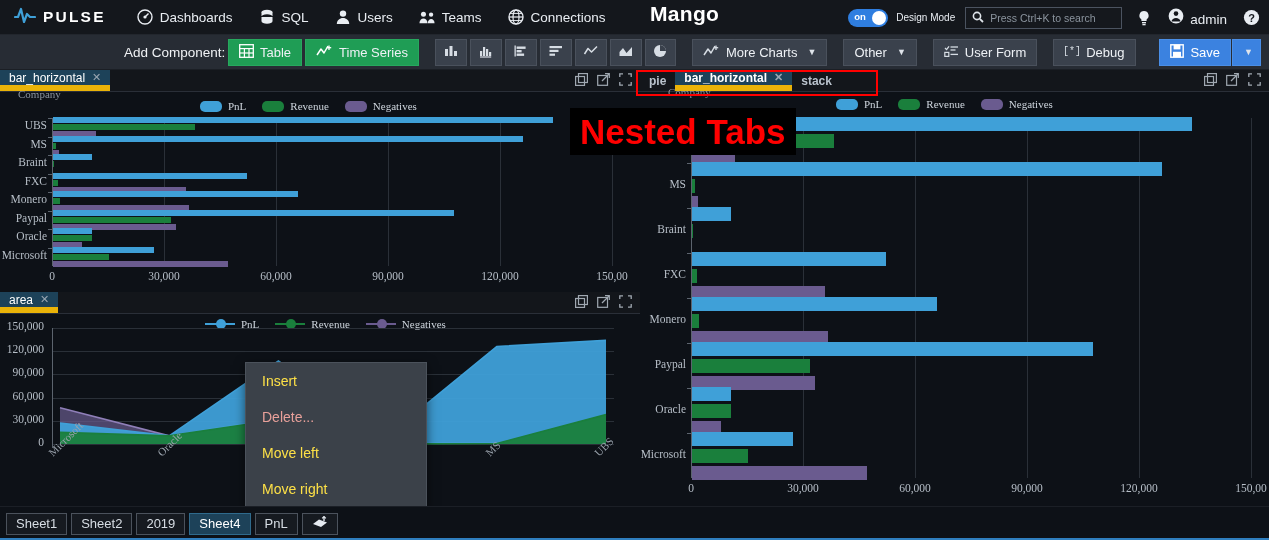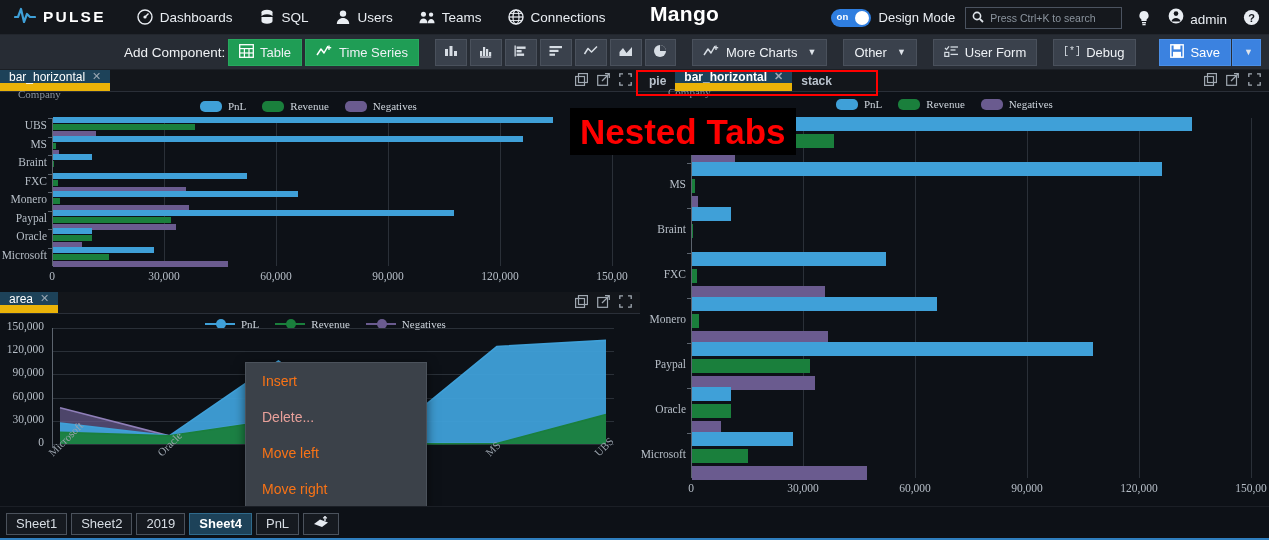--- a/index.html
+++ b/index.html
@@ -25,21 +25,21 @@
               font-size: 13.5px; color: #e9edf2; cursor: pointer; }
   .nav-ico { width: 17px; height: 17px; display: inline-flex; align-items: center; justify-content: center; }
   .nav-ico svg { display: block; }
   .doc-title { position: absolute; left: 650px; top: 2px; font-size: 21px; font-weight: bold;
                color: #ffffff; letter-spacing: .3px; }
   .topright { position: absolute; right: 6px; top: 0; height: 35px; display: flex; align-items: center; gap: 10px; }
   .toggle-wrap { display: flex; align-items: center; gap: 8px; }
   .toggle { width: 40px; height: 18px; border-radius: 9px; background: #2f7ee0; position: relative; cursor: pointer; }
   .toggle .knob { position: absolute; right: 2px; top: 2px; width: 14px; height: 14px; border-radius: 50%; background: #fff; }
   .toggle .tog-label { position: absolute; left: 6px; top: 2px; font-size: 9.5px; color: #fff; font-weight: bold; }
-  .design-mode-text { font-size: 13px; color: #e9edf2; }
+  .design-mode-text { font-size: 10px; color: #e9edf2; }
   .searchbox { display: flex; align-items: center; gap: 6px; width: 157px; height: 22px;
                border: 1px solid #4b5360; background: #15181d; padding: 0 6px; cursor: text; }
   .searchbox input { background: transparent; border: 0; outline: none; color: #c9d1d9; font-size: 10.5px;
                      font-family: "Liberation Sans", sans-serif; width: 125px; }
   .searchbox input::placeholder { color: #8b949e; }
   .icon-btn { width: 24px; height: 24px; display: flex; align-items: center; justify-content: center; cursor: pointer; }
   .user-chip { display: flex; align-items: flex-end; gap: 6px; font-size: 13.5px; color: #e9edf2; cursor: pointer; padding: 0 2px; }
 
   
   .toolbar {
@@ -59,21 +59,21 @@
   .tb-right { margin-left: auto; display: flex; align-items: center; padding-right: 8px; gap: 1px; }
 
   
   .panel-head {
     position: absolute; height: 22px; background: #13161b;
     border-bottom: 1px solid #2a2f38;
     display: flex; align-items: stretch;
   }
   .ptab { display: flex; align-items: center; gap: 7px; padding: 0 9px; font-size: 12px;
           color: #b9c2cc; cursor: pointer; }
-  .ptab.active { background: #1d4259; color: #ffffff; border-bottom: 8px solid #eab308; }
+  .ptab.active { background: #1d4259; color: #ffffff; border-bottom: 6px solid #eab308; }
   .ptab .x { font-size: 11px; color: #9aa6b2; }
   .phead-icons { margin-left: auto; display: flex; align-items: center; gap: 9px; padding-right: 8px; }
   .phead-icons .icn { cursor: pointer; opacity: .85; }
 
   .chart-area { position: absolute; background: #0d1117; }
   .legend { position: absolute; display: flex; align-items: center; gap: 16px; font-size: 11px; color: #cfd6de;
             font-family: "Liberation Serif", serif; }
   .lg-item { display: flex; align-items: center; gap: 6px; }
   .swatch { width: 22px; height: 11px; border-radius: 5px; display: inline-block; }
   .lg-line { width: 30px; height: 2px; position: relative; }
@@ -91,31 +91,31 @@
                transform: rotate(-45deg); transform-origin: left top; white-space: nowrap; }
 
   
   .anno-text { position: absolute; color: #ff0000; font-weight: bold; background: #000000;
                font-family: "Liberation Sans", sans-serif; white-space: nowrap; line-height: 1; }
   .anno-box { position: absolute; border: 2px solid #ff0000; pointer-events: none; }
 
   
   .ctx { position: absolute; background: #3b4149; border: 1px solid #4b525b;
          box-shadow: 0 3px 10px rgba(0,0,0,.55); }
-  .ctx-item { padding: 10px 16px; font-size: 14px; color: #f97316; cursor: pointer; }
+  .ctx-item { padding: 10px 16px; font-size: 14px; color: #fde047; cursor: pointer; }
   .ctx-item.danger { color: #e8a09a; }
 
   
   .sheetbar { position: absolute; left: 0; bottom: 0; width: 1269px; height: 34px;
               background: #0d1117; border-top: 1px solid #1b1f26;
               display: flex; align-items: center; padding-left: 6px; gap: 4px; }
   .sheet-tab { height: 22px; display: flex; align-items: center; padding: 0 9px;
                border: 1px solid #4b525c; background: #161a20; color: #d7dde4;
                font-size: 13px; cursor: pointer; }
-  .sheet-tab.active { background: #1d4259; color: #ffffff; font-weight: bold; border-color: #2f6a8c; }
+  .sheet-tab.active { background: #1d4259; color: #ffffff; font-weight: normal; border-color: #2f6a8c; }
   .bottom-rule { position: absolute; left: 0; bottom: 0; width: 1269px; height: 2px; background: #2f7fbf; }
 </style>
 </head>
 <body>
 
 <div id="app">
 
   <div class="topnav">
     <div class="brand">
       <span>

